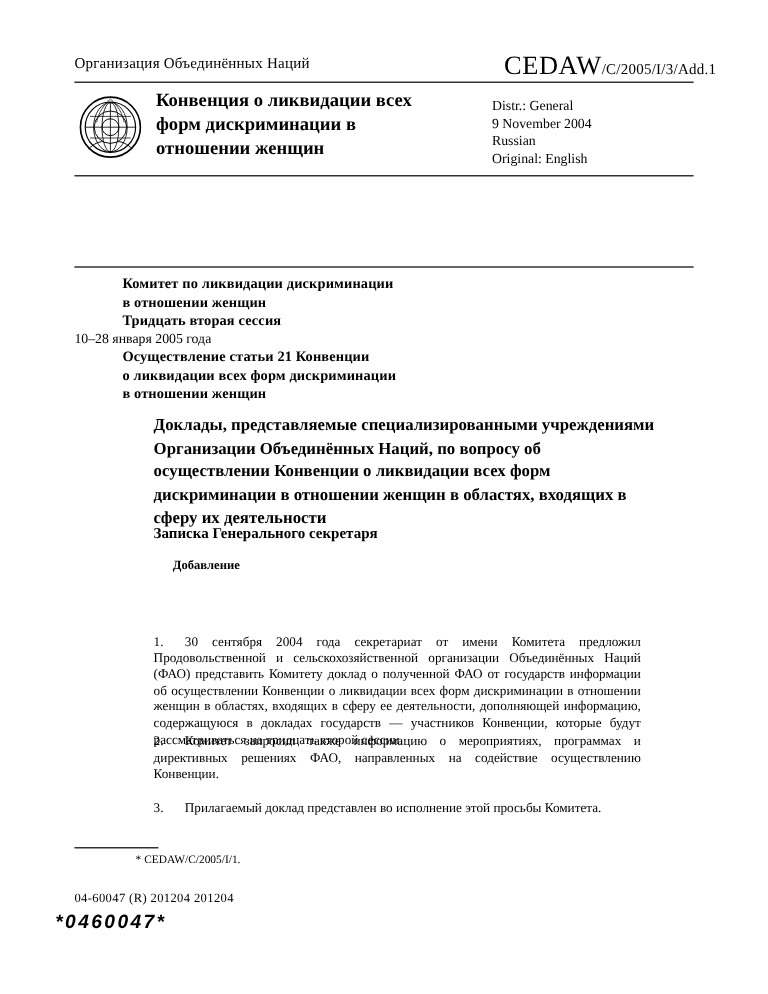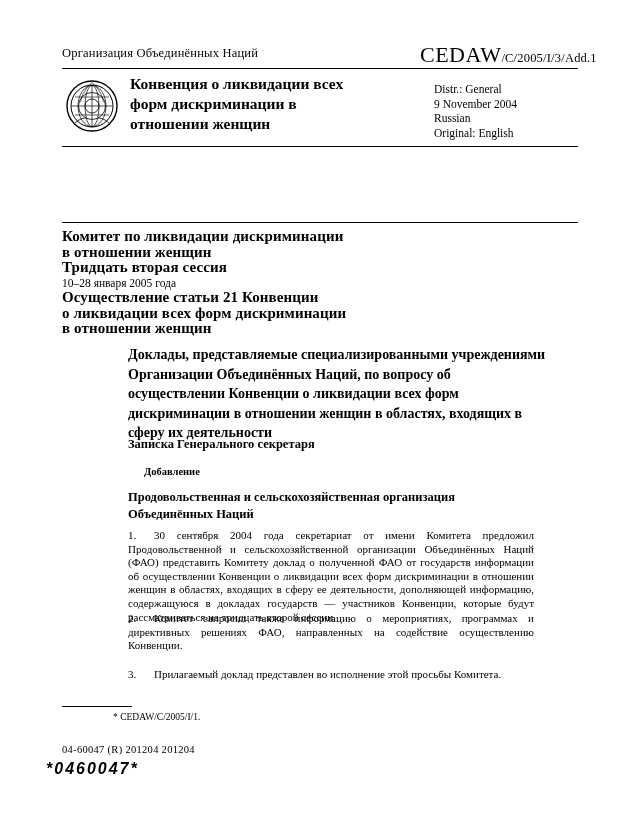--- a/index.html
+++ b/index.html
@@ -75,42 +75,43 @@
     top: 74px;
     width: 260px;
     font-family: "Liberation Serif", serif;
     font-weight: bold;
     font-size: 15.5px;
     line-height: 20px;
   }
 
   .distr-block {
     position: absolute;
-    left: 434px;
+    left: 410px;
     top: 82px;
     font-family: "Liberation Serif", serif;
     font-size: 11.5px;
     line-height: 14.5px;
   }
 
   
   .committee {
     position: absolute;
     left: 62px;
     top: 229px;
     width: 330px;
     font-family: "Liberation Serif", serif;
     font-size: 11.5px;
     line-height: 14.6px;
   }
   .committee .b {
     font-weight: bold;
-    font-size: 15px;
+    font-size: 12px;
     line-height: 15.5px;
     letter-spacing: 0.1px;
+    margin-left: 40px;
   }
   .committee .n {
     font-weight: normal;
   }
 
   
   .doc-title {
     position: absolute;
     left: 128px;
     top: 345px;
@@ -255,24 +256,20 @@
     <div class="b">о ликвидации всех форм дискриминации</div>
     <div class="b">в отношении женщин</div>
   </div>
 
   <div class="doc-title">Доклады, представляемые специализированными учреждениями Организации Объединённых Наций, по вопросу об осуществлении Конвенции о ликвидации всех форм дискриминации в отношении женщин в областях, входящих в сферу их деятельности</div>
 
   <div class="note-title">Записка Генерального секретаря</div>
 
   <div class="addendum">Добавление</div>
 
-  <div class="fao-title">
-    <span>Продовольственная и сельскохозяйственная организация</span><br>
-    <span>Объединённых Наций</span>
-  </div>
 
   <div class="para p1">
     <span class="num">1.</span><span>30 сентября 2004 года секретариат от имени Комитета предложил Продовольственной и сельскохозяйственной организации Объединённых Наций (ФАО) представить Комитету доклад о полученной ФАО от государств информации об осуществлении Конвенции о ликвидации всех форм дискриминации в отношении женщин в областях, входящих в сферу ее деятельности, дополняющей информацию, содержащуюся в докладах государств — участников Конвенции, которые будут рассматриваться на тридцать второй сессии.</span>
   </div>
 
   <div class="para p2">
     <span class="num">2.</span><span>Комитет запросил также информацию о мероприятиях, программах и директивных решениях ФАО, направленных на содействие осуществлению Конвенции.</span>
   </div>
 
   <div class="para p3">

